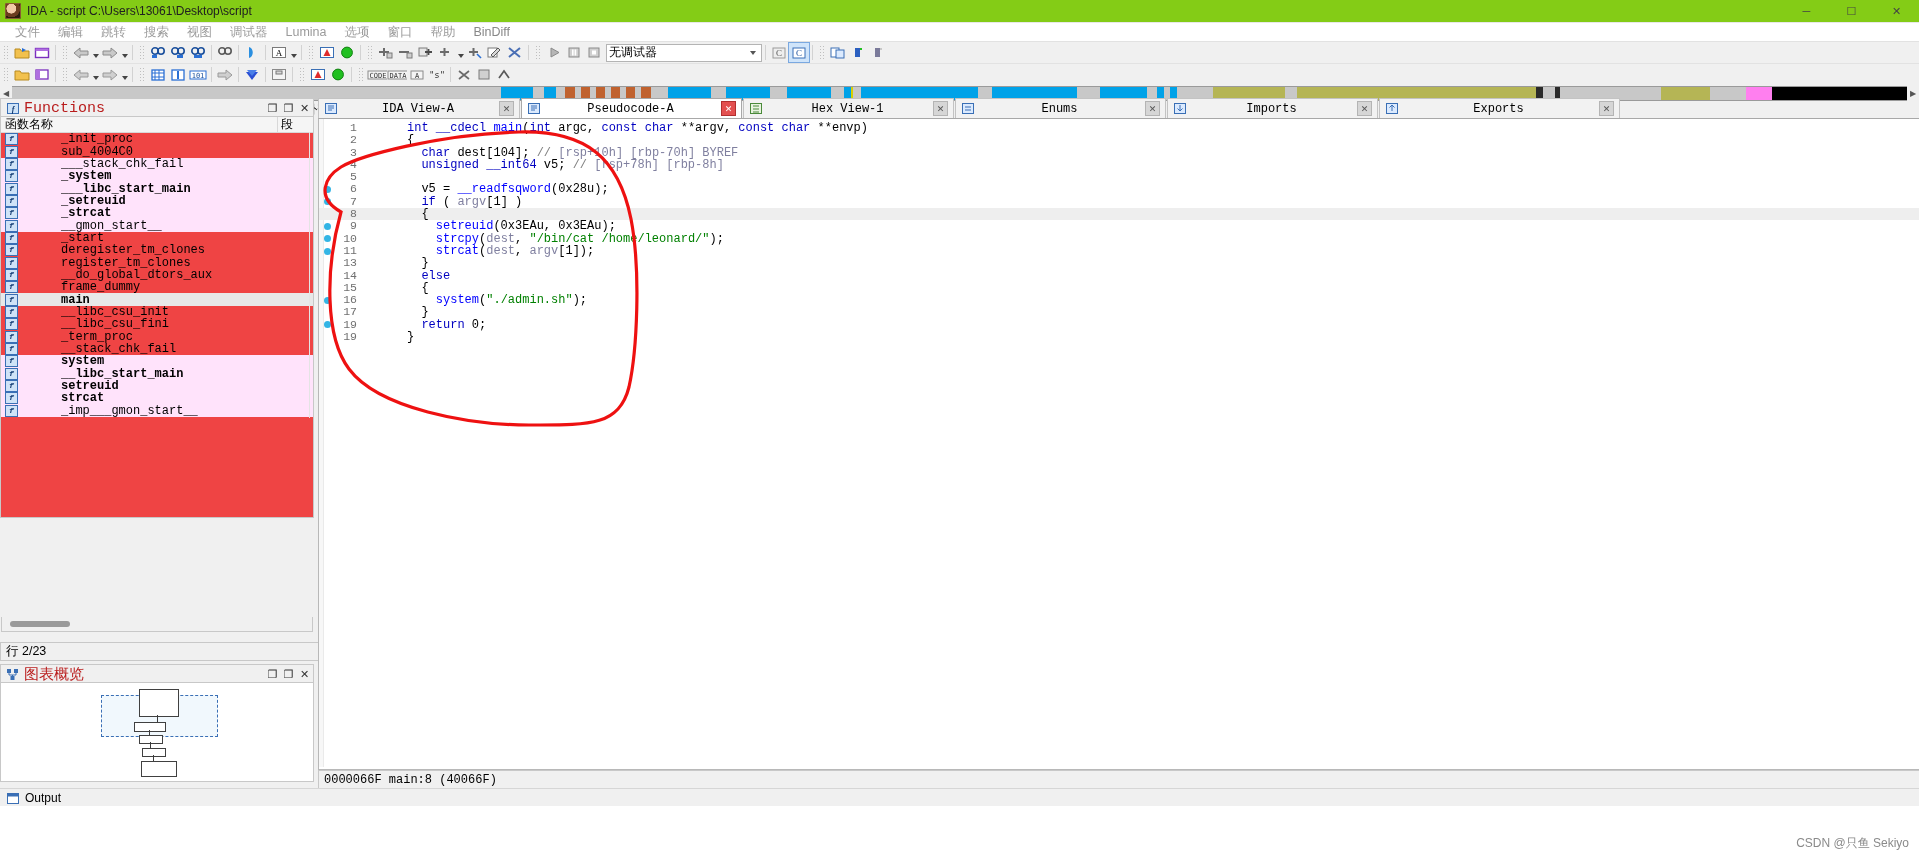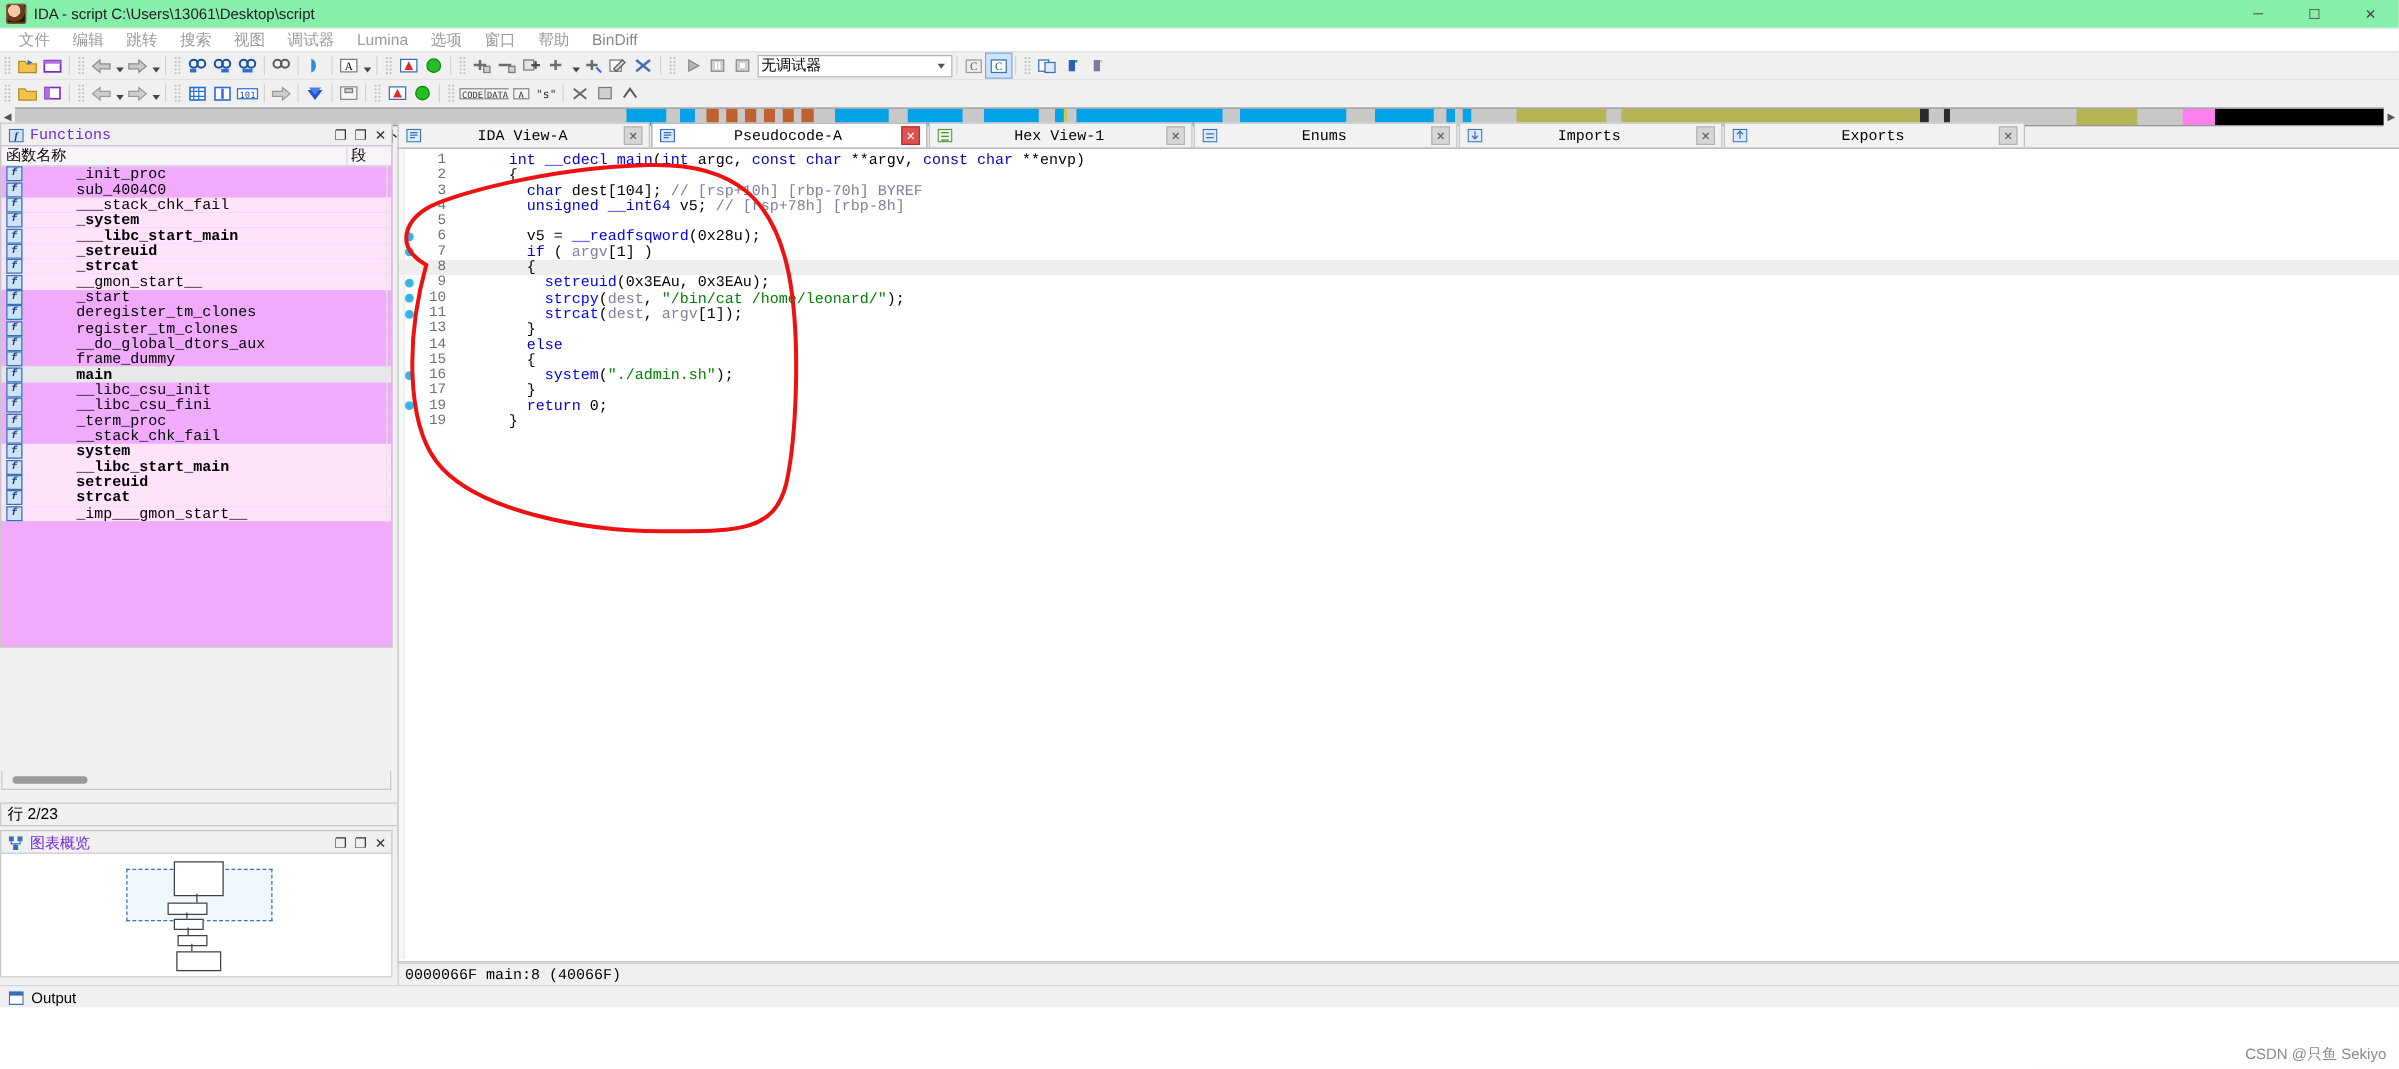--- a/index.html
+++ b/index.html
@@ -6,21 +6,21 @@
   body{
     width:1919px;height:855px;overflow:hidden;
     background:#f0f0f0;
     font-family:"Liberation Sans", sans-serif;
     font-size:12px;color:#000;
     -webkit-font-smoothing:none;
   }
   .mono{font-family:"Liberation Mono","DejaVu Sans Mono",monospace;}
 
   
-  #titlebar{height:22px;background:#86efac;display:flex;align-items:center;
+  #titlebar{height:22px;background:#84cc16;display:flex;align-items:center;
             border-bottom:1px solid #e8e8e8;}
   #app-icon{width:16px;height:16px;margin:0 6px 0 5px;border-radius:2px;
             background:radial-gradient(circle at 40% 35%,#f3c9a8 0 34%,#6b3b1e 36% 60%,#2b1a0c 62% 100%);
             box-shadow:inset 0 0 0 1px #8a5a33;}
   #title-text{font-size:12px;color:#202020;}
   #win-btns{margin-left:auto;display:flex;height:22px;}
   .win-btn{width:45px;height:22px;display:flex;align-items:center;justify-content:center;
            font-size:11px;color:#444;}
 
   
@@ -61,26 +61,26 @@
   .lg .tx{font-size:11.5px;color:#111;}
 
   
   #main{position:absolute;left:0;top:98px;width:1919px;height:690px;}
 
   
   #leftcol{position:absolute;left:0;top:0;width:314px;height:690px;}
   .panel-title{height:18px;background:#f0f0f0;display:flex;align-items:center;
                border:1px solid #c8c8c8;border-bottom:none;}
   .panel-title .pic{width:15px;height:14px;margin:0 4px;display:flex;align-items:center;justify-content:center;}
-  .panel-title .ttl{flex:1;font-size:12px;color:#6d28d9;}
+  .panel-title .ttl{flex:1;font-size:15px;color:#b91c1c;}
   .pt-btn{width:15px;height:14px;display:flex;align-items:center;justify-content:center;
           font-size:11px;color:#333;margin-right:1px;}
 
   #funcs-body{position:absolute;left:0;top:18px;width:312px;height:400px;
-              background:#f0abfc;border:1px solid #c8c8c8;overflow:hidden;}
+              background:#ef4444;border:1px solid #c8c8c8;overflow:hidden;}
   #funcs-head{height:15px;display:flex;background:#f5f5f5;border-bottom:1px solid #d8d8d8;}
   #funcs-head .h1{width:272px;padding-left:4px;font-size:12px;line-height:15px;
                   border-right:1px solid #d8d8d8;}
   #funcs-head .h2{flex:1;padding-left:3px;font-size:12px;line-height:15px;}
   .frow{height:12.35px;display:flex;align-items:center;font-size:12px;}
   .frow .fi{width:11px;height:10px;margin:0 3px 0 4px;border:1px solid #3a6fb5;
             background:#cfe3f7;color:#103a72;font-size:8px;font-style:italic;font-weight:bold;
             display:flex;align-items:center;justify-content:center;line-height:10px;flex:none;}
   .frow .fn{width:258px;white-space:nowrap;overflow:hidden;margin-left:40px;}
   .frow .fs{flex:1;white-space:nowrap;overflow:hidden;border-left:1px solid #e4e4e4;padding-left:3px;}

